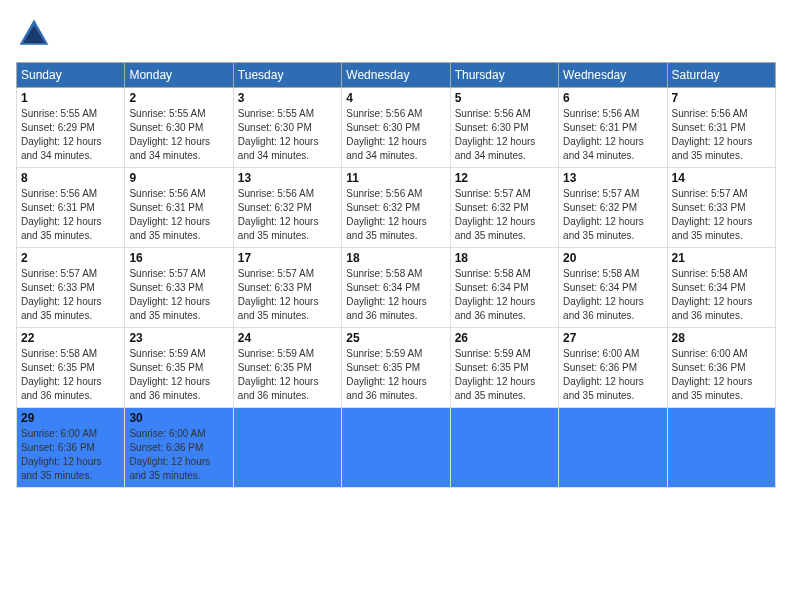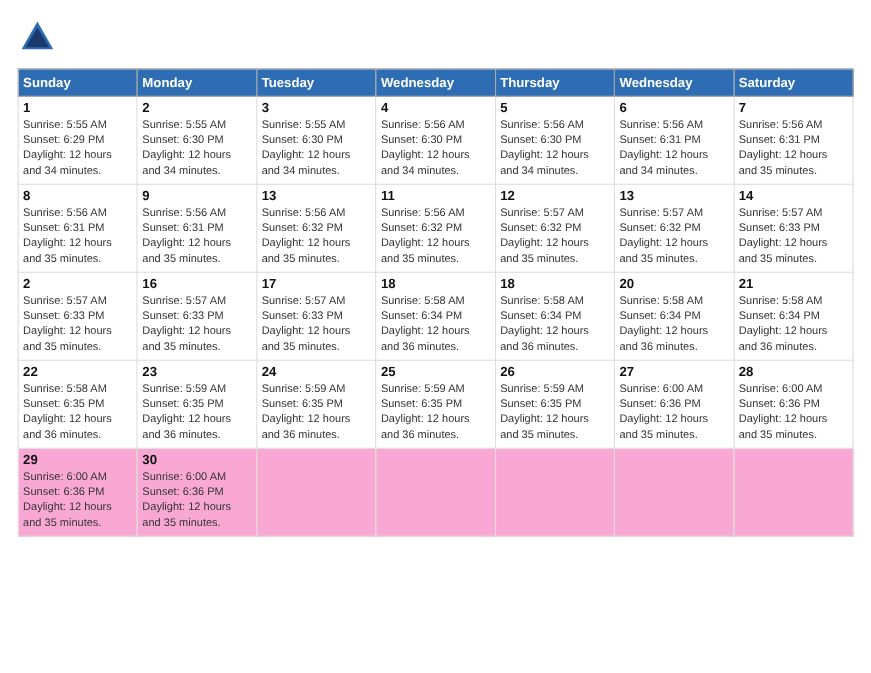--- a/index.html
+++ b/index.html
@@ -51,36 +51,36 @@
     }
     table {
       width: 100%;
       border-collapse: collapse;
       table-layout: fixed;
     }
     th {
       background-color: #2e6db4;
       color: #fff;
       font-size: 12px;
-      font-weight: bold;
+      font-weight: normal;
       padding: 5px 4px;
       text-align: left;
       border: 1px solid #aaa;
     }
     td {
       vertical-align: top;
       padding: 3px 4px;
       font-size: 9px;
       color: #333;
       border: 1px solid #ddd;
       height: 80px;
       background: #fff;
     }
     td.last-row {
-      background: #f9a8d4;
+      background: #3b82f6;
     }
     .day-num {
       font-size: 12px;
       font-weight: bold;
       color: #111;
       display: block;
       margin-bottom: 2px;
     }
     .day-info {
       font-size: 10px;

